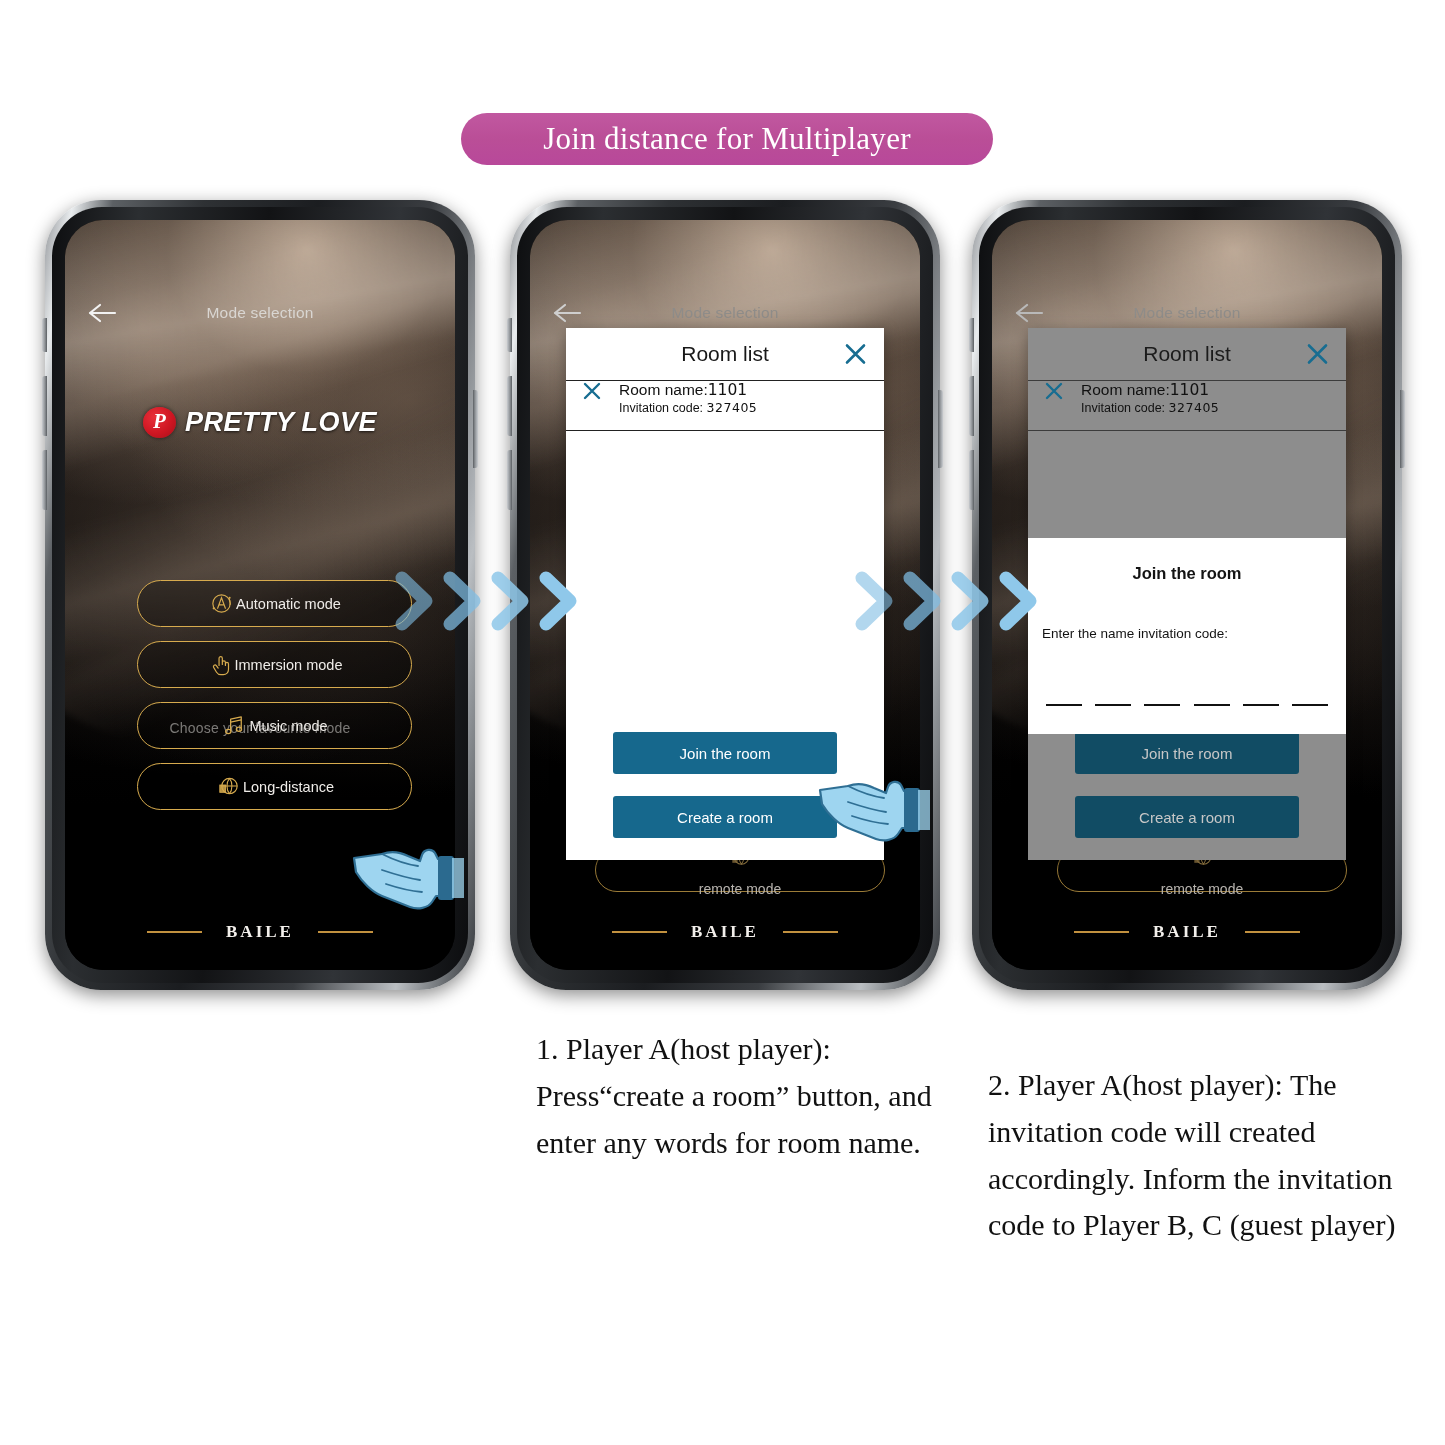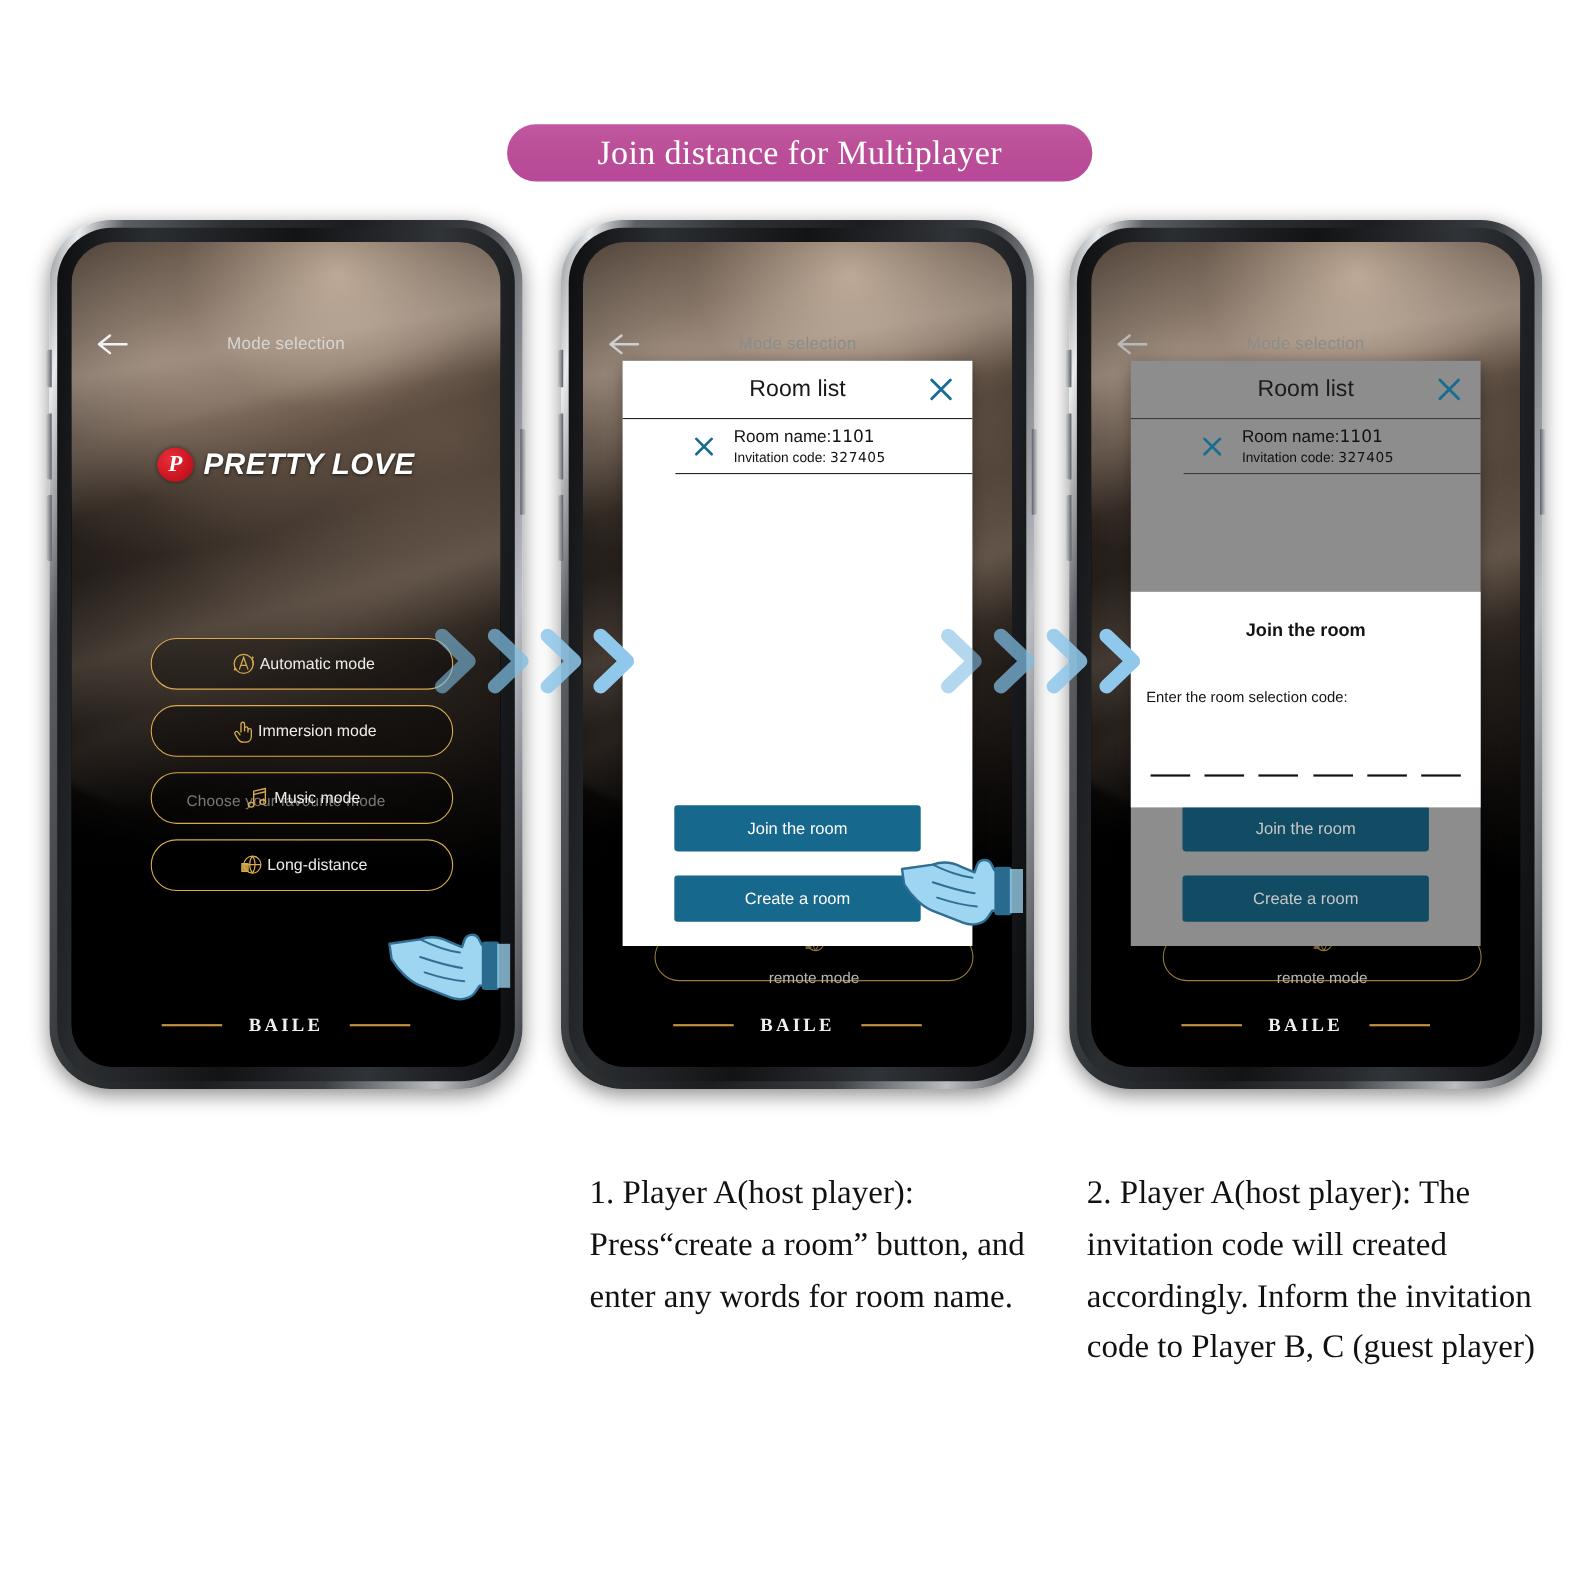--- a/index.html
+++ b/index.html
@@ -179,21 +179,21 @@
     position: relative; height: 53px; border-bottom: 1.4px solid #222;
     display: flex; align-items: center; justify-content: center;
   }
   .dialog-head .t { font-size: 21px; color: #181818; }
   .dialog-close {
     position: absolute; right: 17px; top: 50%; transform: translateY(-50%);
     cursor: pointer; line-height: 0;
   }
   .room-row {
     position: relative; height: 50px; border-bottom: 1.4px solid #222;
-    display: flex; align-items: center; padding-left: 16px; margin-left: 48px;
+    display: flex; padding-left: 16px;
   }
   .room-row .rx { margin-right: 17px; line-height: 0; cursor: pointer; }
   .room-lines { display: flex; flex-direction: column; gap: 1px; }
   .room-lines .l1 { font-size: 15.5px; color: #111; }
   .room-lines .l1 .num { font-family: "DejaVu Sans", sans-serif; }
   .room-lines .l2 { font-size: 12.5px; color: #111; }
   .room-lines .l2 .num { font-family: "DejaVu Sans", sans-serif; letter-spacing: .5px; }
 
   .dialog-actions {
     position: absolute; left: 0; right: 0; bottom: 22px;
@@ -240,21 +240,21 @@
   .hand { position: absolute; width: 112px; height: 86px; }
   .hand svg { width: 100%; height: 100%; display: block; }
 
   
   .caption {
     position: absolute;
     font-family: "Liberation Serif", serif;
     font-size: 30px; line-height: 1.56; color: #111;
     white-space: pre-line;
   }
-  .caption.c1 { left: 536px; top: 1062px; width: 400px; font-family: Liberation Serif, serif; }
+  .caption.c1 { left: 536px; top: 1026px; width: 400px; font-family: Liberation Serif, serif; }
   .caption.c2 { left: 988px; top: 1062px; width: 430px; }
 </style>
 </head>
 <body>
 
 <div class="stage">
 
   <div class="title-banner">
     <span>Join distance for Multiplayer</span>
   </div>
@@ -461,21 +461,21 @@
           </span>
         </div>
         <div class="dialog-actions">
           <div class="tbtn">Join the room</div>
           <div class="tbtn">Create a room</div>
         </div>
       </div>
 
       <div class="join-overlay">
         <div class="join-title">Join the room</div>
-        <div class="join-sub">Enter the room selection code:</div>
+        <div class="join-sub">Enter the name invitation code:</div>
         <div class="code-slots">
           <i></i>
           <i></i>
           <i></i>
           <i></i>
           <i></i>
           <i></i>
         </div>
       </div>
     </div>

